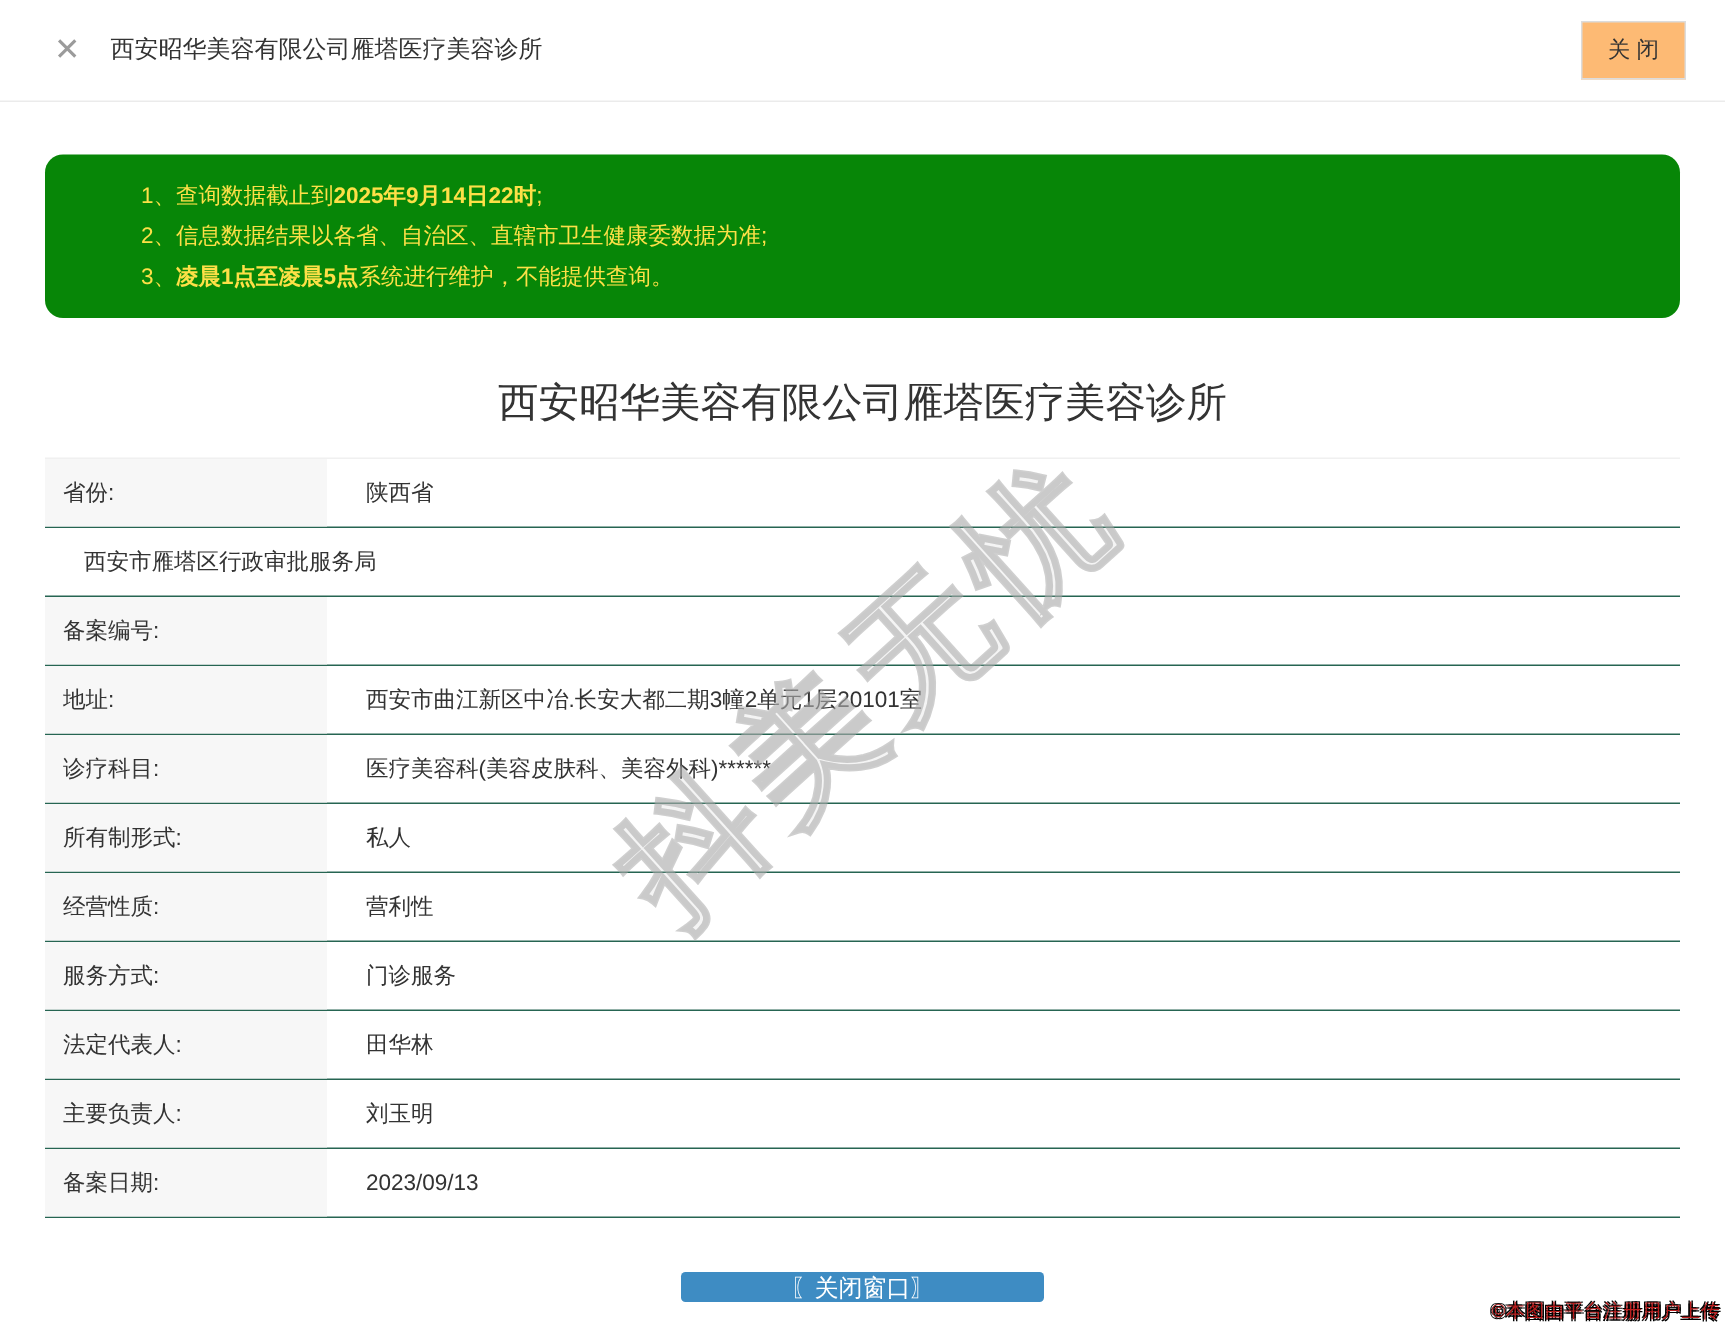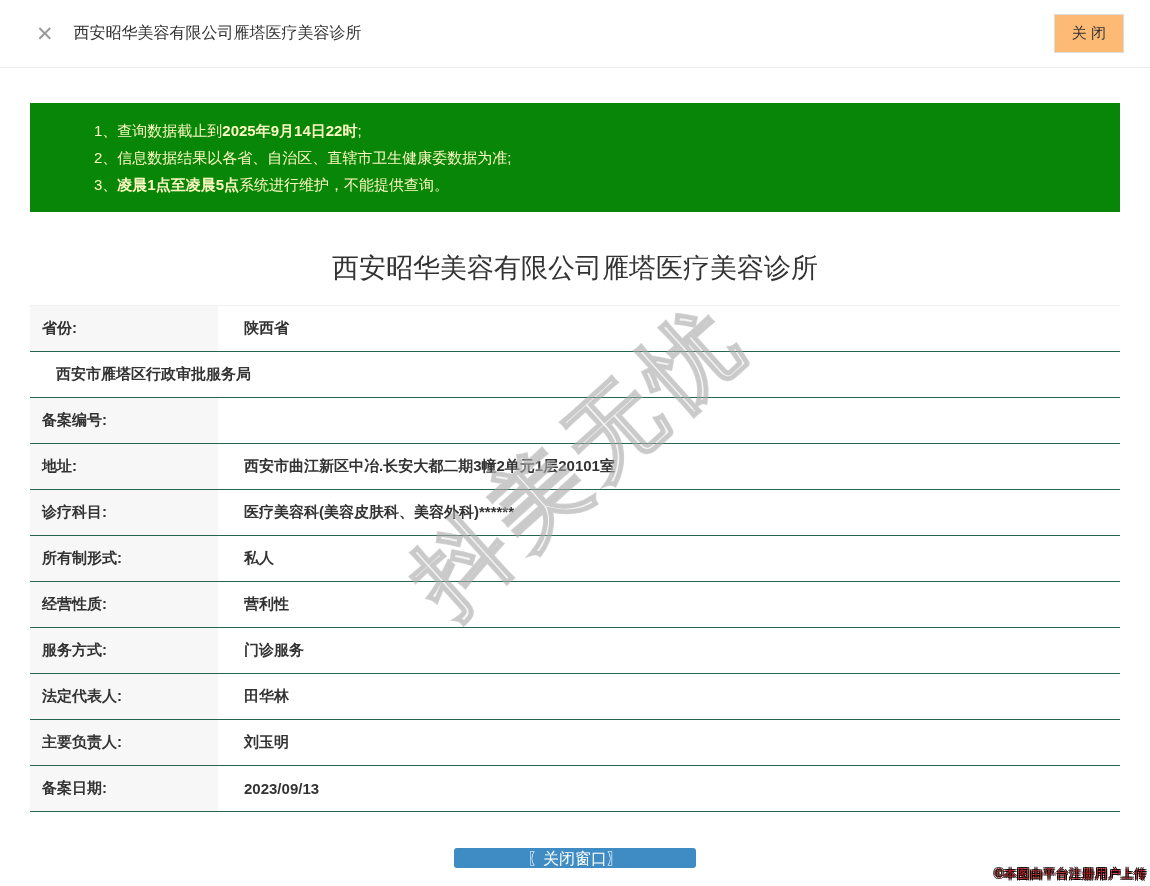--- a/index.html
+++ b/index.html
@@ -20,34 +20,34 @@
   }
   .topbar-title { font-size:16px; color:#333; flex:1; }
   .close-btn {
     border:1px solid #dcdcdc; background:#fdba74; color:#333;
     font-size:15px; padding:9px 17px; cursor:pointer;
     font-family:"Liberation Sans", sans-serif;
   }
 
   
   .notice {
-    margin:35px 30px 0; background:#078607; border-radius:0;
-    color:#fef9c3; padding:14px 20px 14px 64px;
+    margin:35px 30px 0; background:#078607; border-radius:12px;
+    color:#fde047; padding:14px 20px 14px 64px;
     font-size:15px; line-height:27px;
   }
   .notice .bold { font-weight:bold; }
 
   
   .main-title {
     margin:38px 30px 0; text-align:center;
     font-size:27px; font-weight:400; color:#333;
   }
 
   
-  .info-table { margin:19px 30px 0; border-top:1px solid #f0f0f0;font-weight:bold; }
+  .info-table { margin:19px 30px 0; border-top:1px solid #f0f0f0; }
   .row {
     display:flex; height:45px; align-items:stretch;
     border-bottom:1px solid #266552; font-size:15px; color:#333;
   }
   .row-label {
     width:188px; box-sizing:border-box; background:#f7f7f7;
     display:flex; align-items:center; padding-left:12px; flex-shrink:0;
   }
   .row-value { flex:1; display:flex; align-items:center; padding-left:26px; }
 

